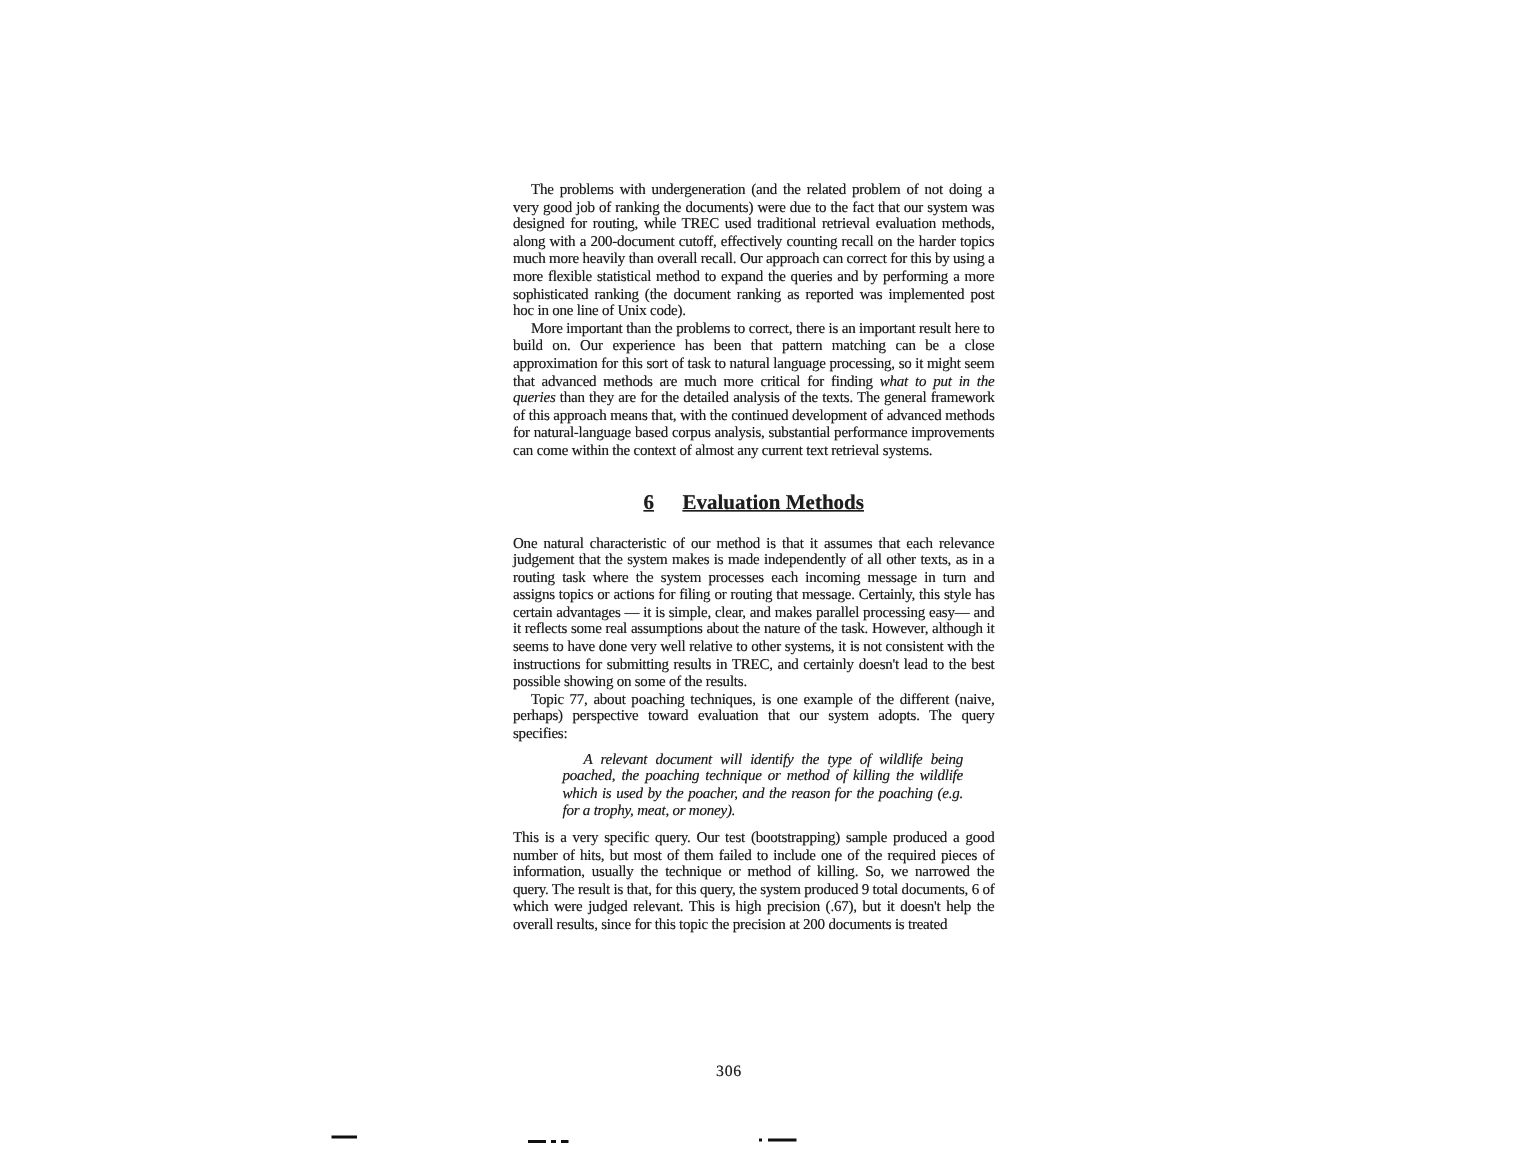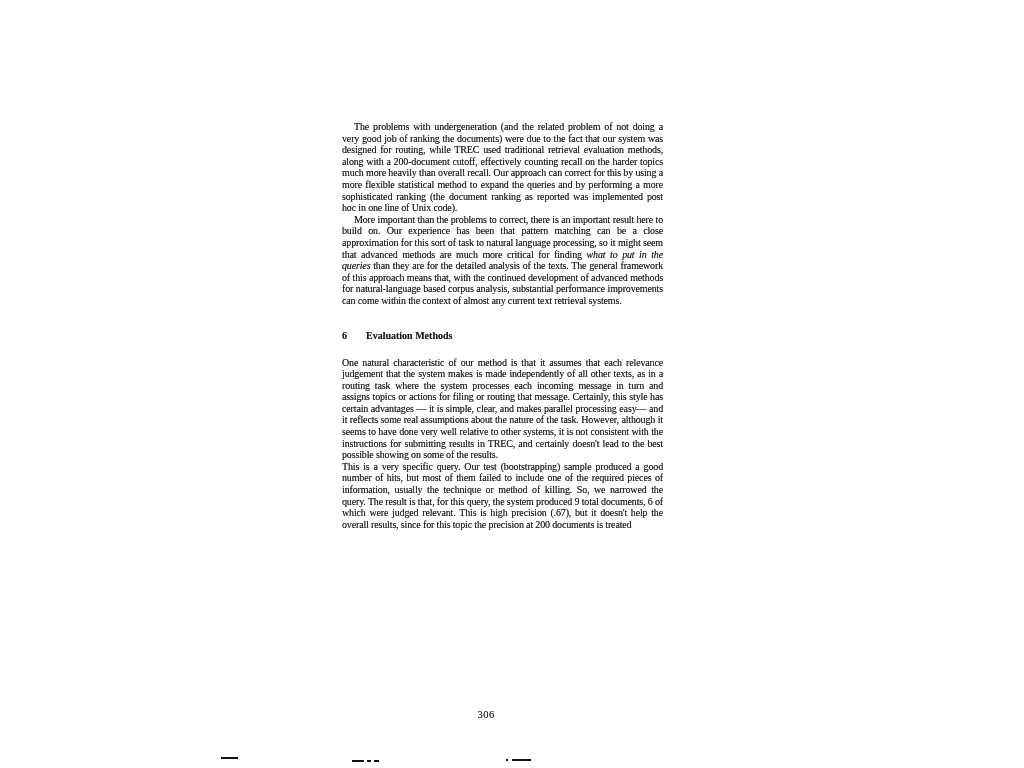--- a/index.html
+++ b/index.html
@@ -30,25 +30,26 @@
   }
   .para {
     margin: 0;
     padding: 0;
   }
   .para.indent {
     text-indent: 12px;
   }
   .heading {
     margin: 21px 0 14px 0;
-    font-size: 10px;
+    font-size: 14px;
     line-height: 15px;
     font-weight: bold;
     letter-spacing: 0;
-    text-align: left;
+    text-align: center;
+    text-decoration: underline;
   }
   .heading .secnum {
     margin-right: 19px;
   }
   .quote {
     margin: 5px 21px 6px 33px;
     font-style: italic;
     text-indent: 14px;
     text-align: justify;
   }
@@ -87,21 +88,23 @@
   <div class="textcol">
 
     <p class="para indent">The problems with undergeneration (and the related problem of not doing a very good job of ranking the documents) were due to the fact that our system was designed for routing, while TREC used traditional retrieval evaluation methods, along with a 200-document cutoff, effectively counting recall on the harder topics much more heavily than overall recall. Our approach can correct for this by using a more flexible statistical method to expand the queries and by performing a more sophisticated ranking (the document ranking as reported was implemented post hoc in one line of Unix code).</p>
 
     <p class="para indent"><span>More important than the problems to correct, there is an important result here to build on. Our experience has been that pattern matching can be a close approximation for this sort of task to natural language processing, so it might seem that advanced methods are much more critical for finding </span><em>what to put in the queries</em><span> than they are for the detailed analysis of the texts. The general framework of this approach means that, with the continued development of advanced methods for natural-language based corpus analysis, substantial performance improvements can come within the context of almost any current text retrieval systems.</span></p>
 
     <h2 class="heading"><span class="secnum">6</span><span>Evaluation Methods</span></h2>
 
     <p class="para">One natural characteristic of our method is that it assumes that each relevance judgement that the system makes is made independently of all other texts, as in a routing task where the system processes each incoming message in turn and assigns topics or actions for filing or routing that message. Certainly, this style has certain advantages — it is simple, clear, and makes parallel processing easy— and it reflects some real assumptions about the nature of the task. However, although it seems to have done very well relative to other systems, it is not consistent with the instructions for submitting results in TREC, and certainly doesn't lead to the best possible showing on some of the results.</p>
 
+    <p class="para indent">Topic 77, about poaching techniques, is one example of the different (naive, perhaps) perspective toward evaluation that our system adopts. The query specifies:</p>
 
+    <blockquote class="quote">A relevant document will identify the type of wildlife being poached, the poaching technique or method of killing the wildlife which is used by the poacher, and the reason for the poaching (e.g. for a trophy, meat, or money).</blockquote>
 
     <p class="para">This is a very specific query. Our test (bootstrapping) sample produced a good number of hits, but most of them failed to include one of the required pieces of information, usually the technique or method of killing. So, we narrowed the query. The result is that, for this query, the system produced 9 total documents, 6 of which were judged relevant. This is high precision (.67), but it doesn't help the overall results, since for this topic the precision at 200 documents is treated</p>
 
   </div>
 
   <div class="pagenum">306</div>
 
   <div class="artifact a1"></div>
   <div class="artifact a2"></div>
   <div class="artifact a3"></div>

